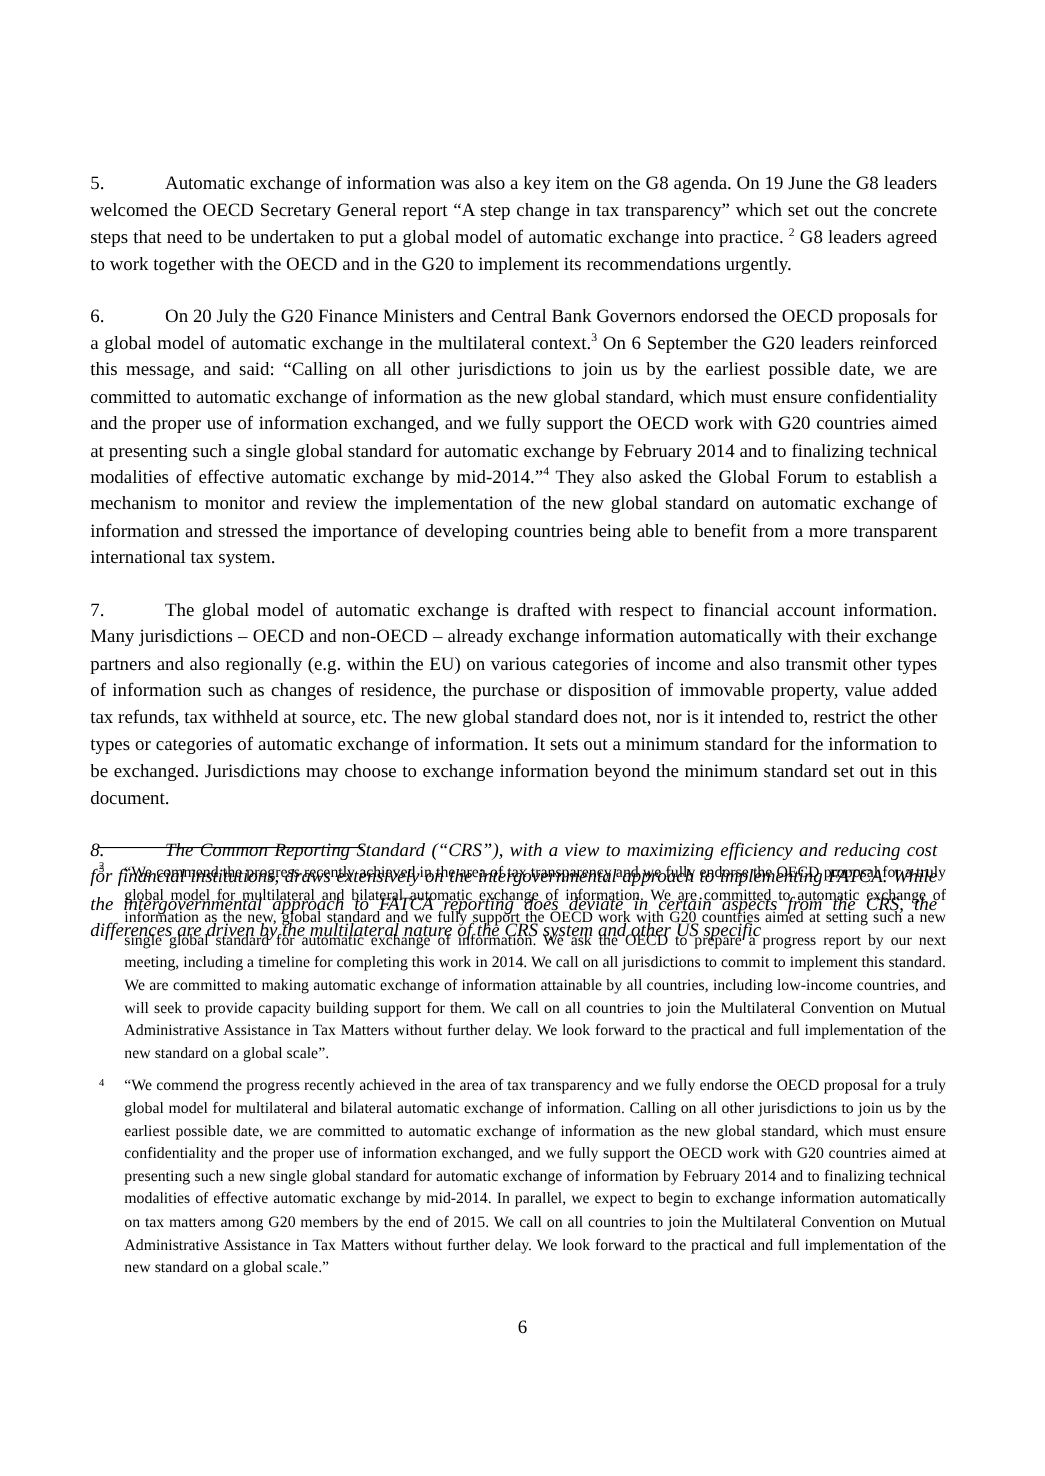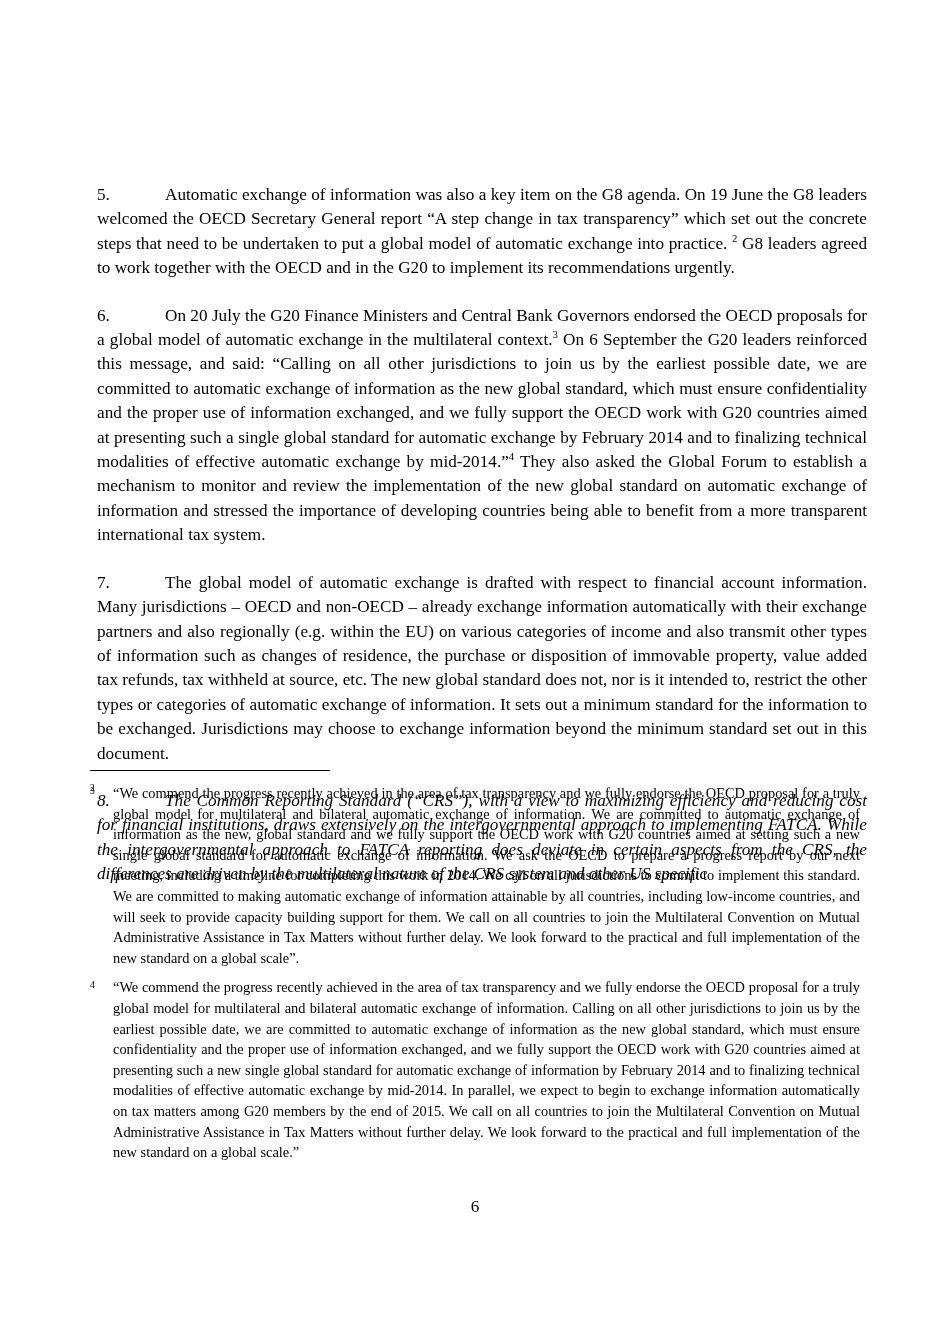--- a/index.html
+++ b/index.html
@@ -18,24 +18,23 @@
   .page {
     position: absolute;
     left: 0;
     top: 0;
     width: 950px;
     height: 1342px;
     background: #ffffff;
   }
   .content {
     position: absolute;
-    left: 97px;
+    left: 82px;
     top: 155px;
     width: 770px;
-    margin-top: 28px;
   }
   p.body-para {
     margin: 0 0 23px 0;
     font-size: 17.2px;
     line-height: 24.4px;
     text-align: justify;
     text-justify: inter-word;
     hyphens: none;
   }
   p.body-para:last-child {

